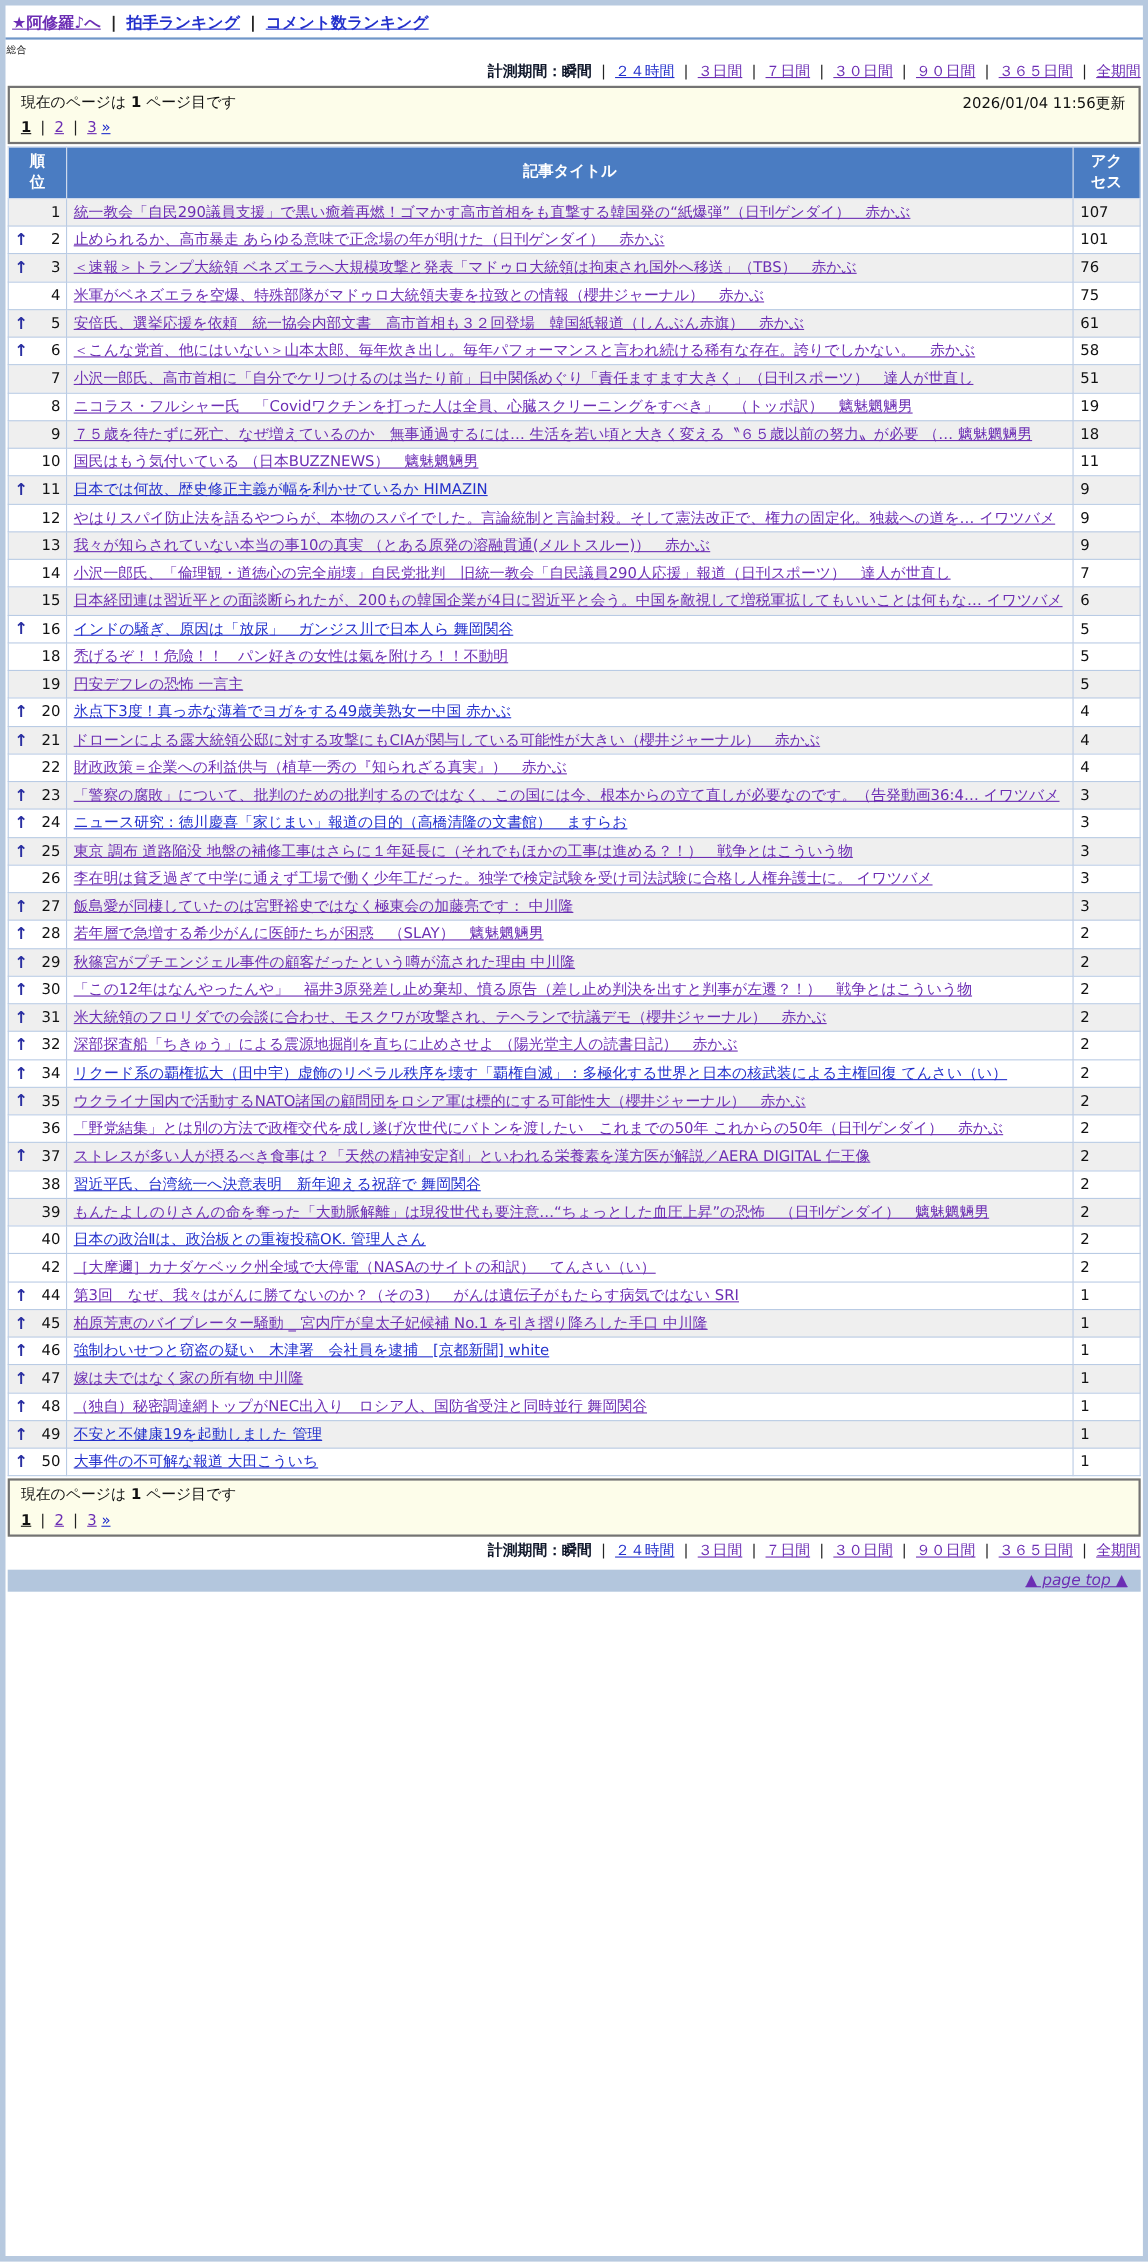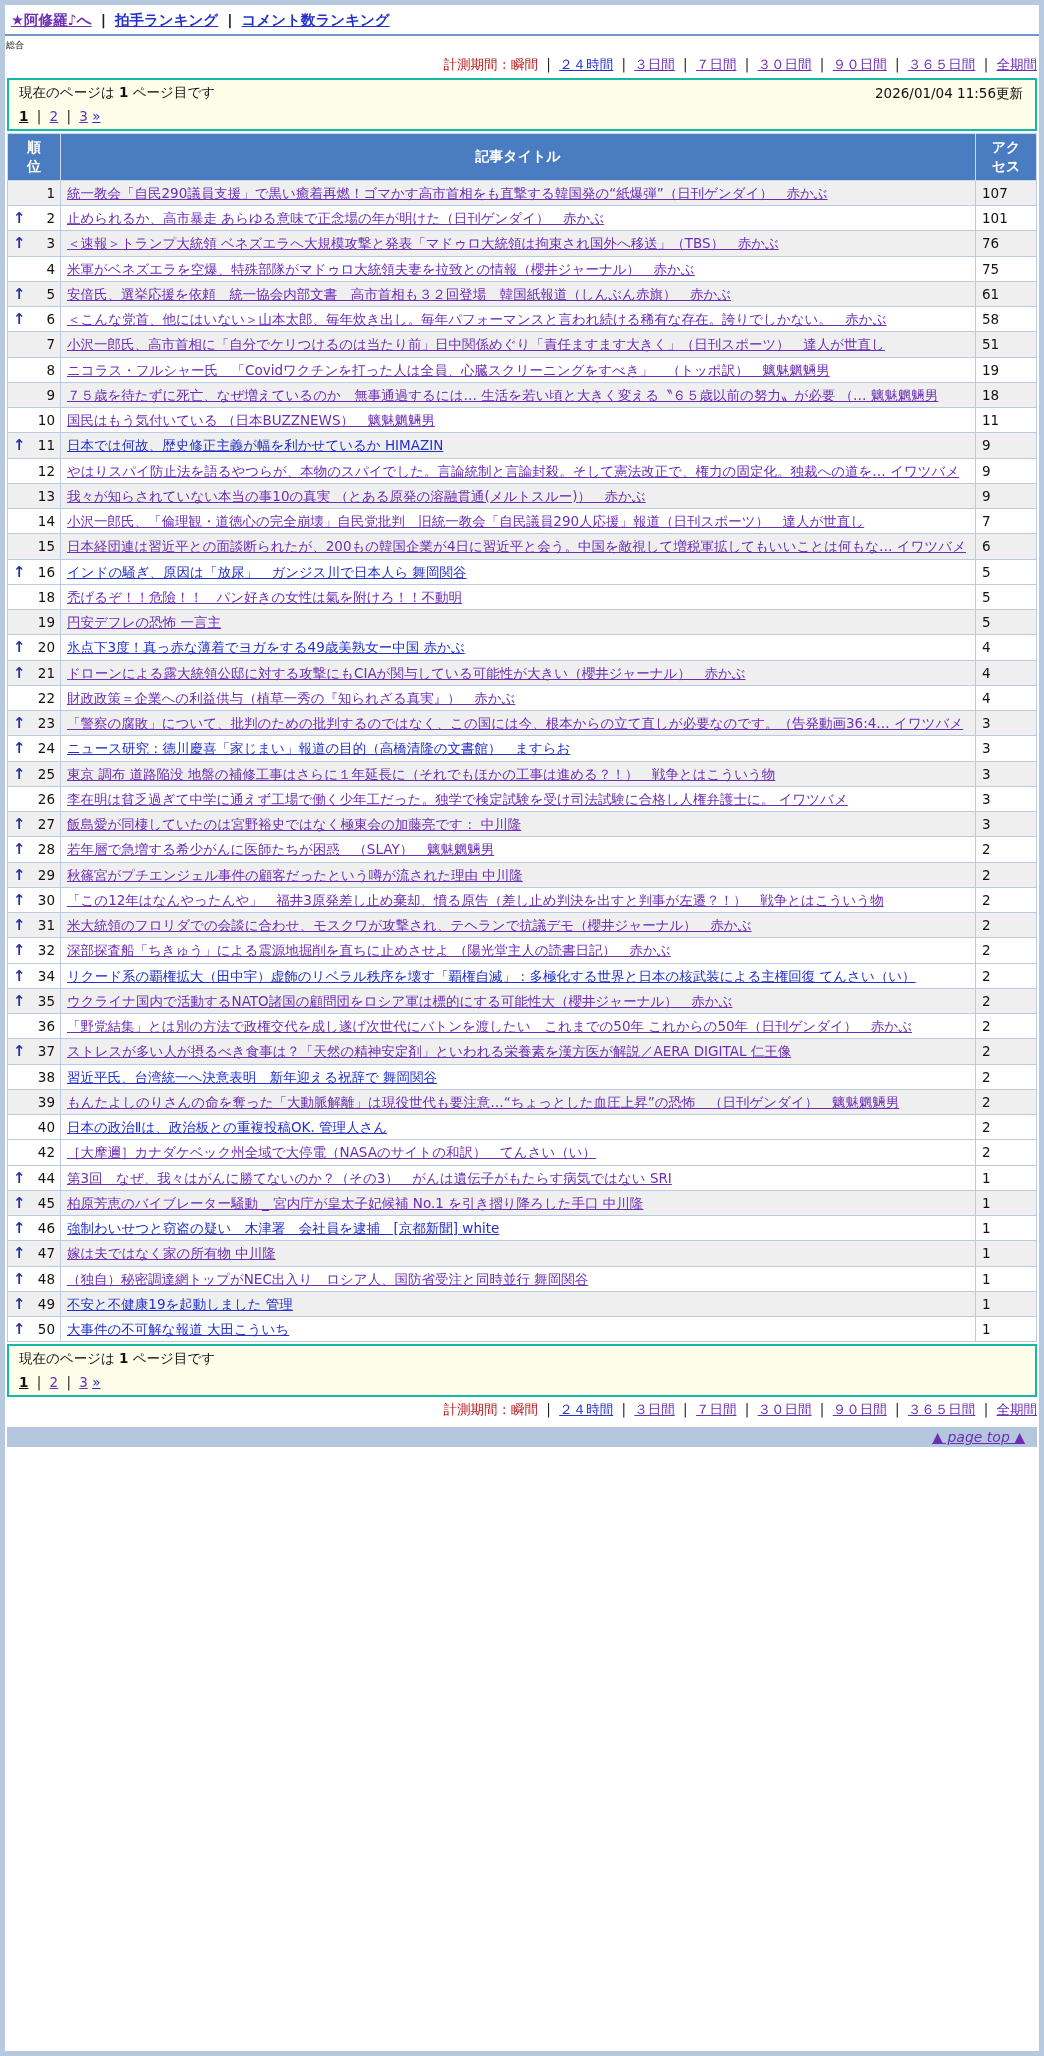--- a/index.html
+++ b/index.html
@@ -18,24 +18,24 @@
   .topnav{
     padding:6px 6px 4px 6px;
     border-bottom:2px solid #6f96c8;
     font-size:14.5px;font-weight:bold;
   }
   .corner{font-size:9px;font-weight:normal;padding:3px 1px 0 1px;}
   .titleline{text-align:center;margin:2px 0 3px 0;}
   .bigtitle{color:#4679b4;font-weight:bold;font-size:17px;}
   .total{font-size:11px;color:#222;margin-left:8px;}
   .period{text-align:right;margin:4px 2px 4px 0;font-size:13.5px;}
-  .period .lbl,.period .cur{font-weight:normal;color:#b91c1c;margin-top:38px;}
+  .period .lbl,.period .cur{font-weight:bold;color:#0f172a;margin-top:38px;}
   .infobox{
     background:#fdfdea;
-    border:2px solid #14b8a6;
+    border:2px solid #737373;
     margin:2px 2px;
     padding:4px 10px 5px 10px;
     position:relative;
   }
   .pgline{margin-top:6px;}
   .curpage{font-weight:bold;color:#111;text-decoration:underline;}
   .stamp{position:absolute;right:12px;top:5px;}
   table{
     width:calc(100% - 4px);
     margin:2px 2px 0 2px;

